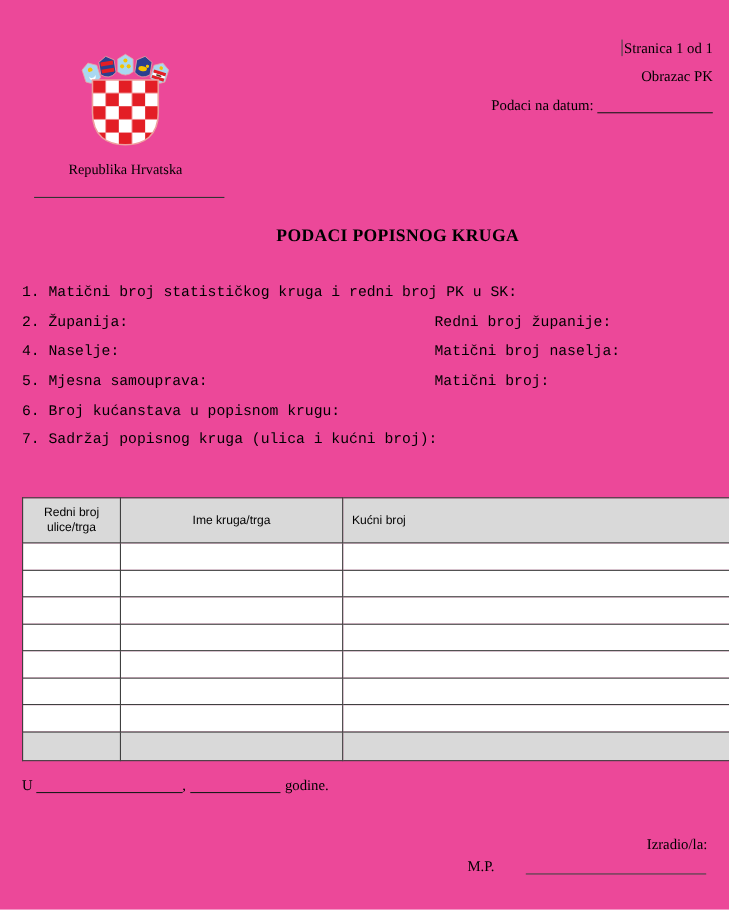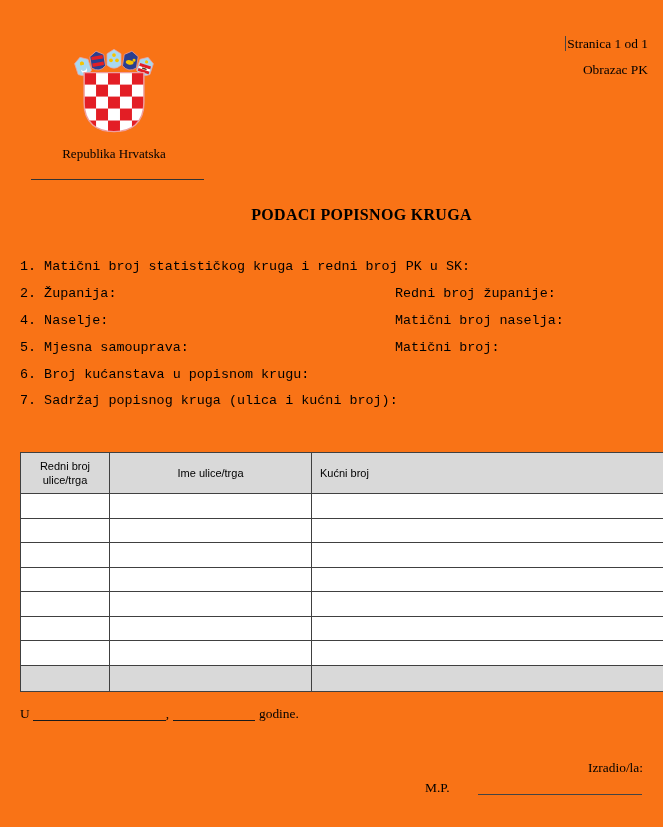--- a/index.html
+++ b/index.html
@@ -1,19 +1,19 @@
 <!DOCTYPE html>
 <html style="--table-header-bg: #d9d9d9; --table-border: #404040; --coat-red: #e31e25; --coat-blue-light: #a9d8f0; --coat-blue-dark: #2a3f8f; --coat-yellow: #f4c400;"><head>
 <meta charset="utf-8">
 <style>
   html,body{margin:0;padding:0;background:#fff;}
   .page{
     position:relative;
     width:663px;height:827px;
-    background:#f97316;
+    background:#ec4899;
     font-family:"Liberation Serif","DejaVu Serif",serif;
     font-size:13.4px;color:#000;
     overflow:hidden;
   }
   
   .top-right{position:absolute;top:36px;right:15px;text-align:right;line-height:16px;}
   .meta-line{margin-bottom:10px;white-space:nowrap;}
   .cursor-bar{display:inline-block;width:0;border-left:1px solid #444;height:15px;margin-right:1px;vertical-align:-3px;}
   .blank{display:inline-block;border-bottom:1px solid #1a1a1a;height:13px;vertical-align:-3px;}
   .blank-date{width:105px;}
@@ -57,20 +57,21 @@
   .sig-line{position:absolute;left:478px;top:794px;width:164px;border-top:1.5px solid #444;}
 </style>
 </head>
 <body>
 
 <div class="page">
 
   <div class="top-right">
     <div class="meta-line"><span class="cursor-bar"></span><span>Stranica 1 od 1</span></div>
     <div class="meta-line">Obrazac PK</div>
+    <div class="meta-line"><span>Podaci na datum:</span> <span class="blank blank-date"></span></div>
   </div>
 
   <div class="arms-block">
     <svg width="88" height="96" viewBox="0 0 100 108">
       <defs>
         <clipPath id="shieldClip">
           <path d="M16,32 H84 V66 C84,90 69,99 50,99 C31,99 16,90 16,66 Z"></path>
         </clipPath>
         <pattern id="checker" patternUnits="userSpaceOnUse" x="16" y="32" width="27.2" height="27.2">
           <rect x="0" y="0" width="27.2" height="27.2" fill="#ffffff"></rect>
@@ -133,21 +134,21 @@
     <div class="item-row"><span class="item-left">4. Naselje:</span><span class="item-right">Matični broj naselja:</span></div>
     <div class="item-row"><span class="item-left">5. Mjesna samouprava:</span><span class="item-right">Matični broj:</span></div>
     <div class="item-row"><span class="item-left">6. Broj kućanstava u popisnom krugu:</span><span class="item-right"></span></div>
     <div class="item-row"><span class="item-left">7. Sadržaj popisnog kruga (ulica i kućni broj):</span><span class="item-right"></span></div>
   </div>
 
   <table class="streets-table">
     <thead>
       <tr>
         <th class="col1">Redni broj ulice/trga</th>
-        <th class="col2">Ime ulice/trga</th>
+        <th class="col2">Ime kruga/trga</th>
         <th class="col3">Kućni broj</th>
       </tr>
     </thead>
     <tbody>
         <tr>
           <td></td>
           <td></td>
           <td></td>
         </tr>
         <tr>

